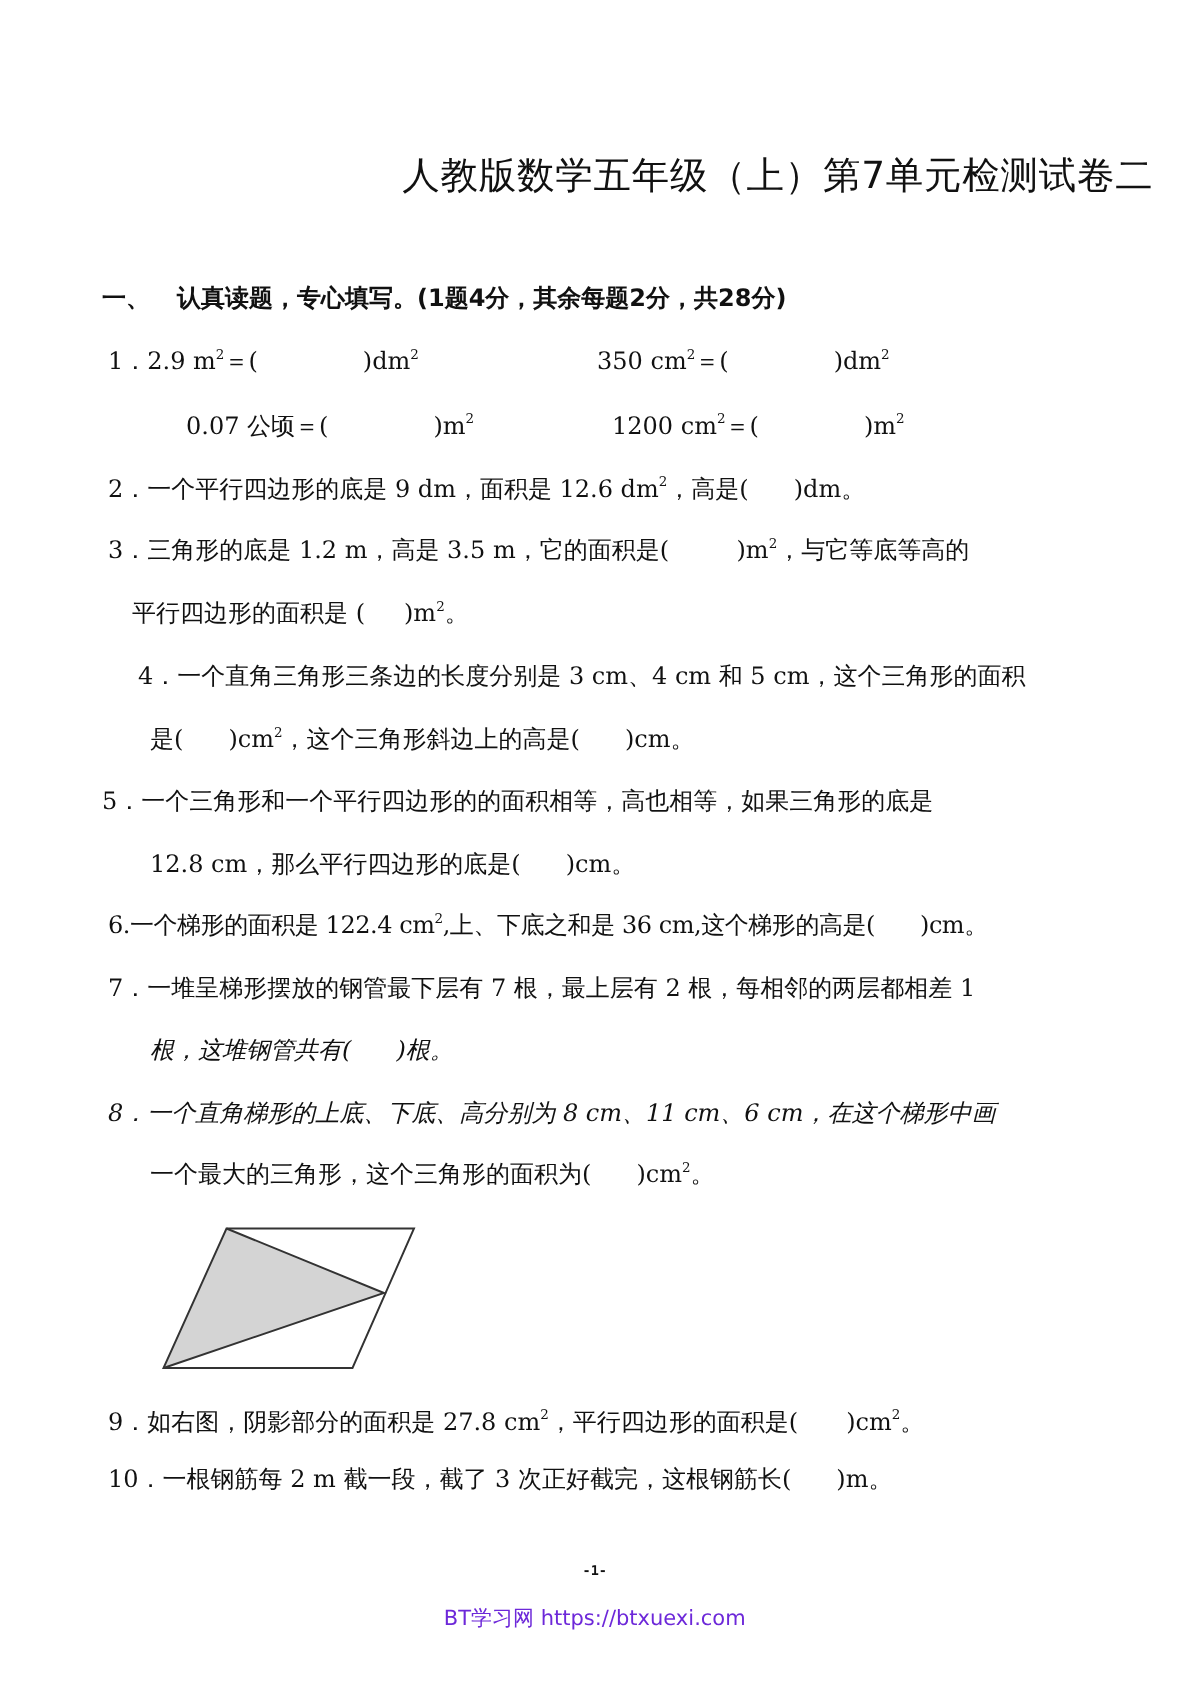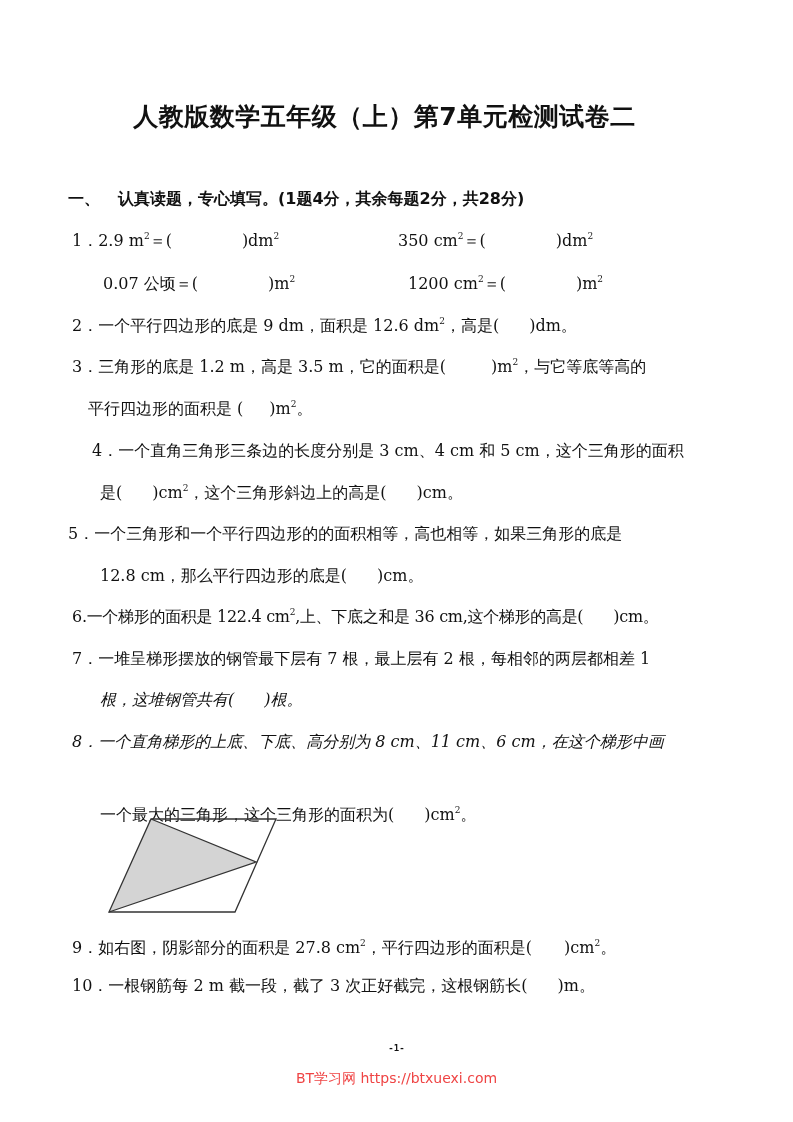--- a/index.html
+++ b/index.html
@@ -1,75 +1,75 @@
 <!DOCTYPE html>
 <html><head>
 <meta charset="utf-8">
 <style>
   html, body { margin: 0; padding: 0; background: #ffffff; }
   body {
     width: 793px; height: 1122px; position: relative; overflow: hidden;
     color: #111; font-family: "DejaVu Serif", "Liberation Serif", serif;
   }
   .title {
-    position: absolute; left: 0; top: 100px; width: 769px; text-align: center;
-    font-family: "DejaVu Sans", sans-serif; font-weight: bold; font-size: 25px; letter-spacing: 0.5px;
+    position: absolute; left: 0; top: 100px; width: 769px; text-align: right;
+    font-family: "DejaVu Sans", sans-serif; font-weight: normal; font-size: 25px; letter-spacing: 0.5px;
   }
   .section-head {
     position: absolute; left: 68px; top: 189px;
     font-family: "DejaVu Sans", sans-serif; font-weight: bold; font-size: 16px;
   }
   .section-head .num { margin-right: 18px; }
   .line {
     position: absolute; font-size: 16px; white-space: pre; line-height: 20px;
   }
   sup { font-size: 9px; vertical-align: 7px; line-height: 0; }
   .blank { display: inline-block; }
   .figure { position: absolute; left: 100px; top: 812px; width: 185px; height: 110px; }
   .page-num {
     position: absolute; left: 0; top: 1043px; width: 793px; text-align: center;
     font-family: "DejaVu Sans Mono", monospace; font-size: 9px; font-weight: bold;
   }
   .watermark {
     position: absolute; left: 0; top: 1070px; width: 793px; text-align: center;
-    font-family: "DejaVu Sans", sans-serif; font-size: 14px; color: #ef4444;
+    font-family: "DejaVu Sans", sans-serif; font-size: 14px; color: #6d28d9;
   }
 </style>
 </head>
 <body>
 
 <div class="title">人教版数学五年级（上）第7单元检测试卷二</div>
 
 <div class="section-head">
   <span class="num">一、</span><span>认真读题，专心填写。(1题4分，其余每题2分，共28分)</span>
 </div>
 
 <div class="line" style="left:72px;top:231px;"><span>1．2.9 m</span><sup>2</sup><span>＝(</span><span class="blank" style="width:70px"></span><span>)dm</span><sup>2</sup></div>
 <div class="line" style="left:398px;top:231px;"><span>350 cm</span><sup>2</sup><span>＝(</span><span class="blank" style="width:70px"></span><span>)dm</span><sup>2</sup></div>
-<div class="line" style="left:103px;top:274px;text-align:right;"><span>0.07 公顷＝(</span><span class="blank" style="width:70px"></span><span>)m</span><sup>2</sup></div>
+<div class="line" style="left:124px;top:274px;text-align:right;"><span>0.07 公顷＝(</span><span class="blank" style="width:70px"></span><span>)m</span><sup>2</sup></div>
 <div class="line" style="left:408px;top:274px;"><span>1200 cm</span><sup>2</sup><span>＝(</span><span class="blank" style="width:70px"></span><span>)m</span><sup>2</sup></div>
 
 <div class="line" style="left:72px;top:316px;"><span>2．一个平行四边形的底是 9 dm，面积是 12.6 dm</span><sup>2</sup><span>，高是(</span><span class="blank" style="width:30px"></span><span>)dm。</span></div>
 
 <div class="line" style="left:72px;top:357px;"><span>3．三角形的底是 1.2 m，高是 3.5 m，它的面积是(</span><span class="blank" style="width:45px"></span><span>)m</span><sup>2</sup><span>，与它等底等高的</span></div>
 <div class="line" style="left:88px;top:399px;"><span>平行四边形的面积是 (</span><span class="blank" style="width:26px"></span><span>)m</span><sup>2</sup><span>。</span></div>
 
 <div class="line" style="left:72px;top:441px;margin-left:20px;"><span>4．一个直角三角形三条边的长度分别是 3 cm、4 cm 和 5 cm，这个三角形的面积</span></div>
 <div class="line" style="left:100px;top:483px;"><span>是(</span><span class="blank" style="width:30px"></span><span>)cm</span><sup>2</sup><span>，这个三角形斜边上的高是(</span><span class="blank" style="width:30px"></span><span>)cm。</span></div>
 
 <div class="line" style="left:68px;top:524px;"><span>5．一个三角形和一个平行四边形的的面积相等，高也相等，如果三角形的底是</span></div>
 <div class="line" style="left:100px;top:566px;"><span>12.8 cm，那么平行四边形的底是(</span><span class="blank" style="width:30px"></span><span>)cm。</span></div>
 
 <div class="line" style="left:72px;top:607px;letter-spacing:-0.3px;"><span>6.一个梯形的面积是 122.4 cm</span><sup>2</sup><span>,上、下底之和是 36 cm,这个梯形的高是(</span><span class="blank" style="width:30px"></span><span>)cm。</span></div>
 
 <div class="line" style="left:72px;top:649px;"><span>7．一堆呈梯形摆放的钢管最下层有 7 根，最上层有 2 根，每相邻的两层都相差 1</span></div>
 <div class="line" style="left:100px;top:690px;font-style:italic;"><span>根，这堆钢管共有(</span><span class="blank" style="width:30px"></span><span>)根。</span></div>
 
 <div class="line" style="left:72px;top:732px;font-style:italic;"><span>8．一个直角梯形的上底、下底、高分别为 8 cm、11 cm、6 cm，在这个梯形中画</span></div>
-<div class="line" style="left:100px;top:773px;margin-top:32px;"><span>一个最大的三角形，这个三角形的面积为(</span><span class="blank" style="width:30px"></span><span>)cm</span><sup>2</sup><span>。</span></div>
+<div class="line" style="left:100px;top:773px;"><span>一个最大的三角形，这个三角形的面积为(</span><span class="blank" style="width:30px"></span><span>)cm</span><sup>2</sup><span>。</span></div>
 
 <svg class="figure" viewBox="100 812 185 110">
   <polygon points="151,819 256,862 109,912" fill="#d4d4d4" stroke="none"></polygon>
   <polygon points="151,819 276,819 235,912 109,912" fill="none" stroke="#333" stroke-width="1.3"></polygon>
   <polyline points="151,819 256,862 109,912" fill="none" stroke="#333" stroke-width="1.3"></polyline>
 </svg>
 
 <div class="line" style="left:72px;top:938px;"><span>9．如右图，阴影部分的面积是 27.8 cm</span><sup>2</sup><span>，平行四边形的面积是(</span><span class="blank" style="width:32px"></span><span>)cm</span><sup>2</sup><span>。</span></div>
 
 <div class="line" style="left:72px;top:976px;text-align:center;"><span>10．一根钢筋每 2 m 截一段，截了 3 次正好截完，这根钢筋长(</span><span class="blank" style="width:30px"></span><span>)m。</span></div>

